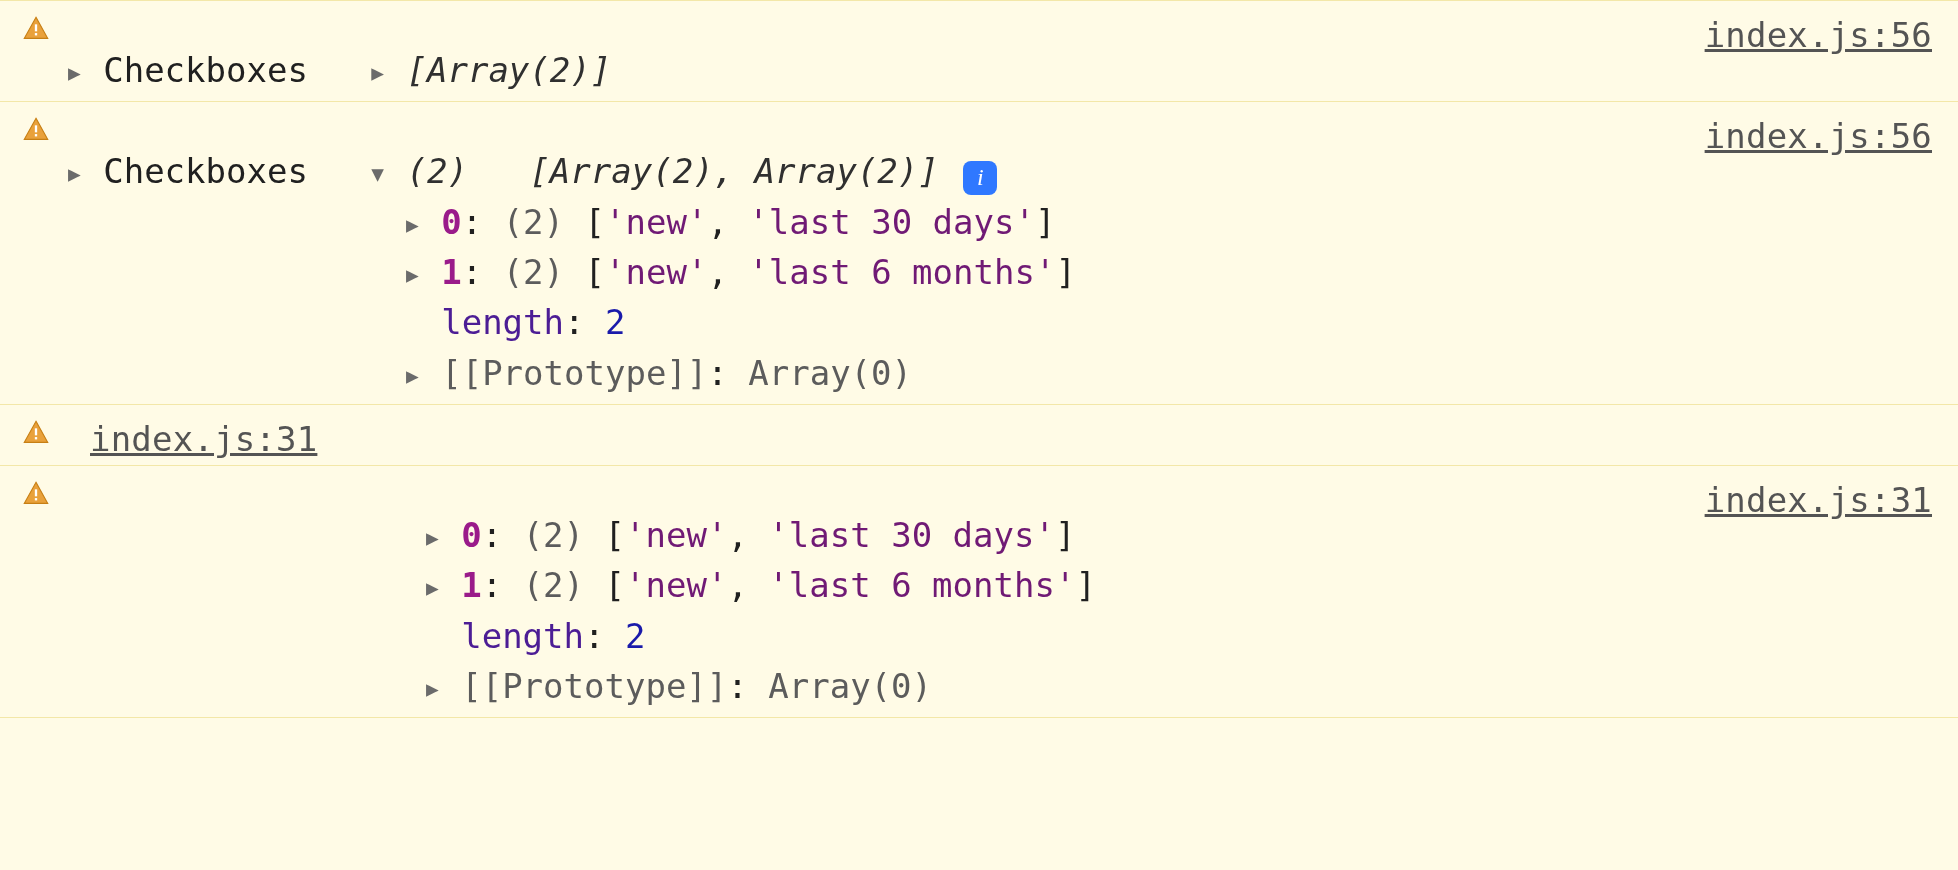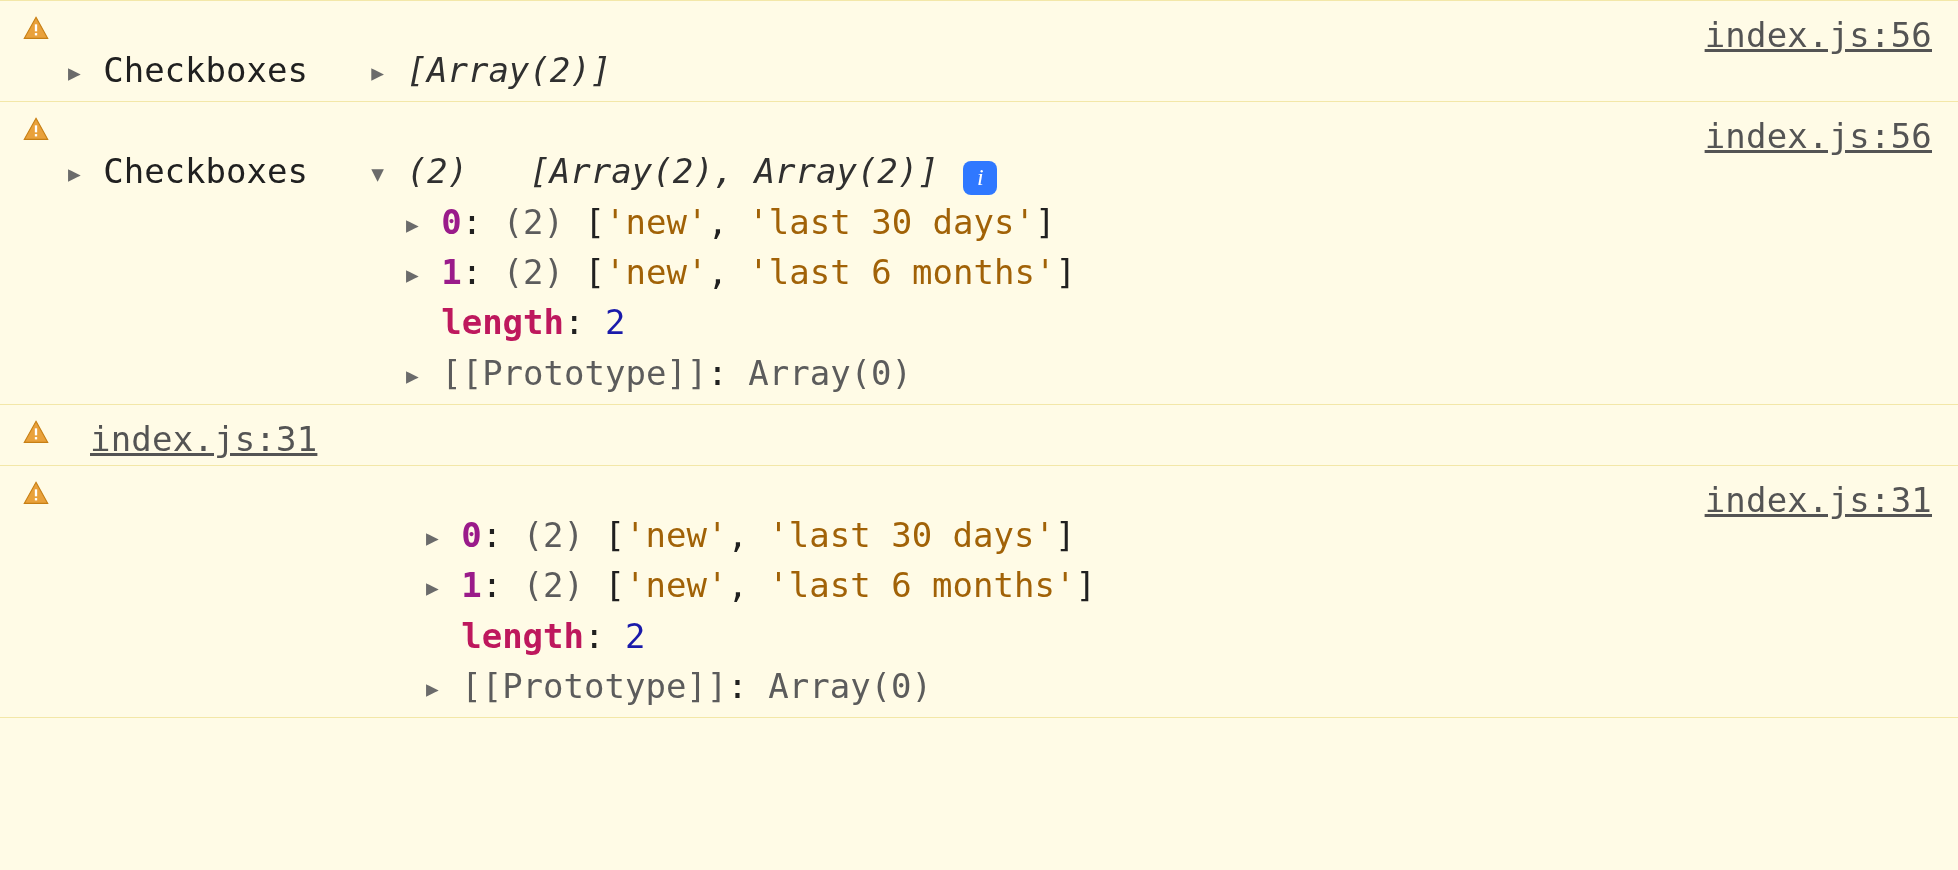--- a/index.html
+++ b/index.html
@@ -66,23 +66,23 @@
   font-style:italic;
   font-family:Georgia,serif;
   font-size:24px;
   position:relative;
   top:2px;
   margin-left:4px;
 }
 .children{padding-left:12px;}
 .child-line{white-space:nowrap;}
 .idx{color:#9a1b8a;font-weight:700;}
-.lenkey{color:#be185d;font-weight:bold;}
+.lenkey{color:#4c1d95;}
 .num{color:#1a1aaa;}
-.str{color:#a16207;}
+.str{color:#701a75;}
 .dim{color:#5c5c5c;}
 .bracket{color:#202020;}
 .first-line{white-space:nowrap;}
 </style>
 </head>
 <body>
 
 <div class="row">
   <span class="warn-icon">
     <svg width="28" height="28" viewBox="0 0 24 24">

